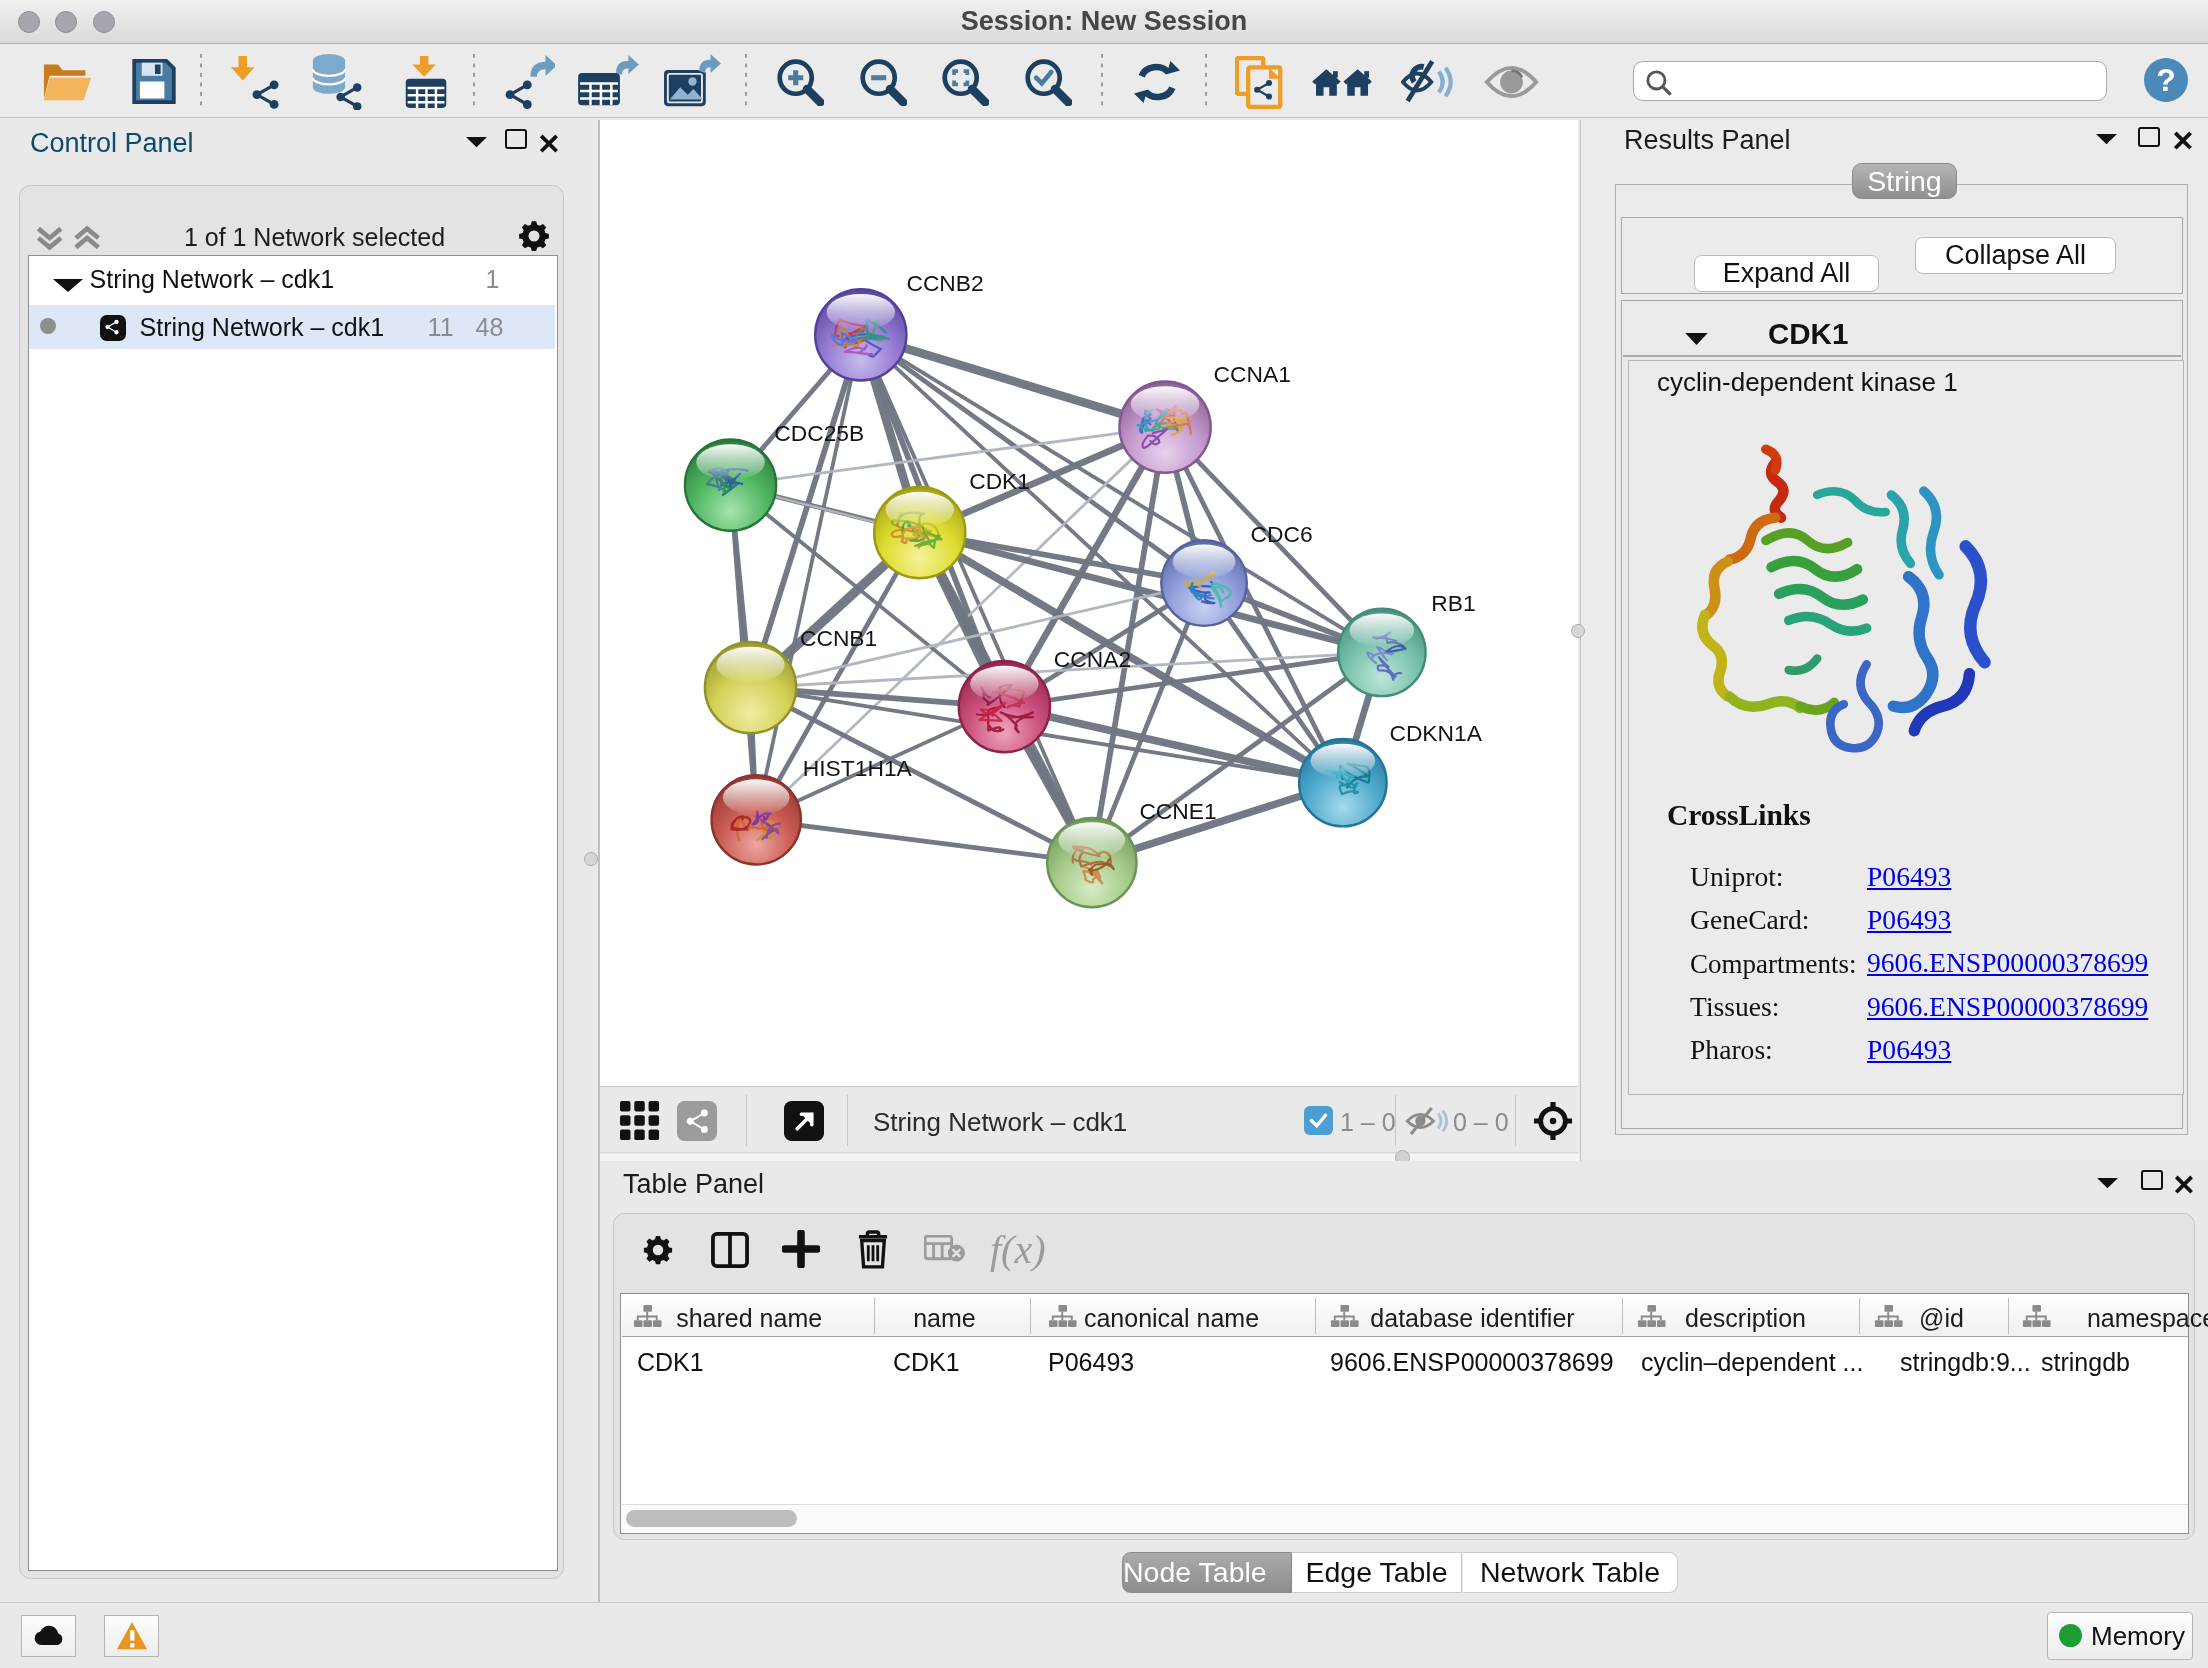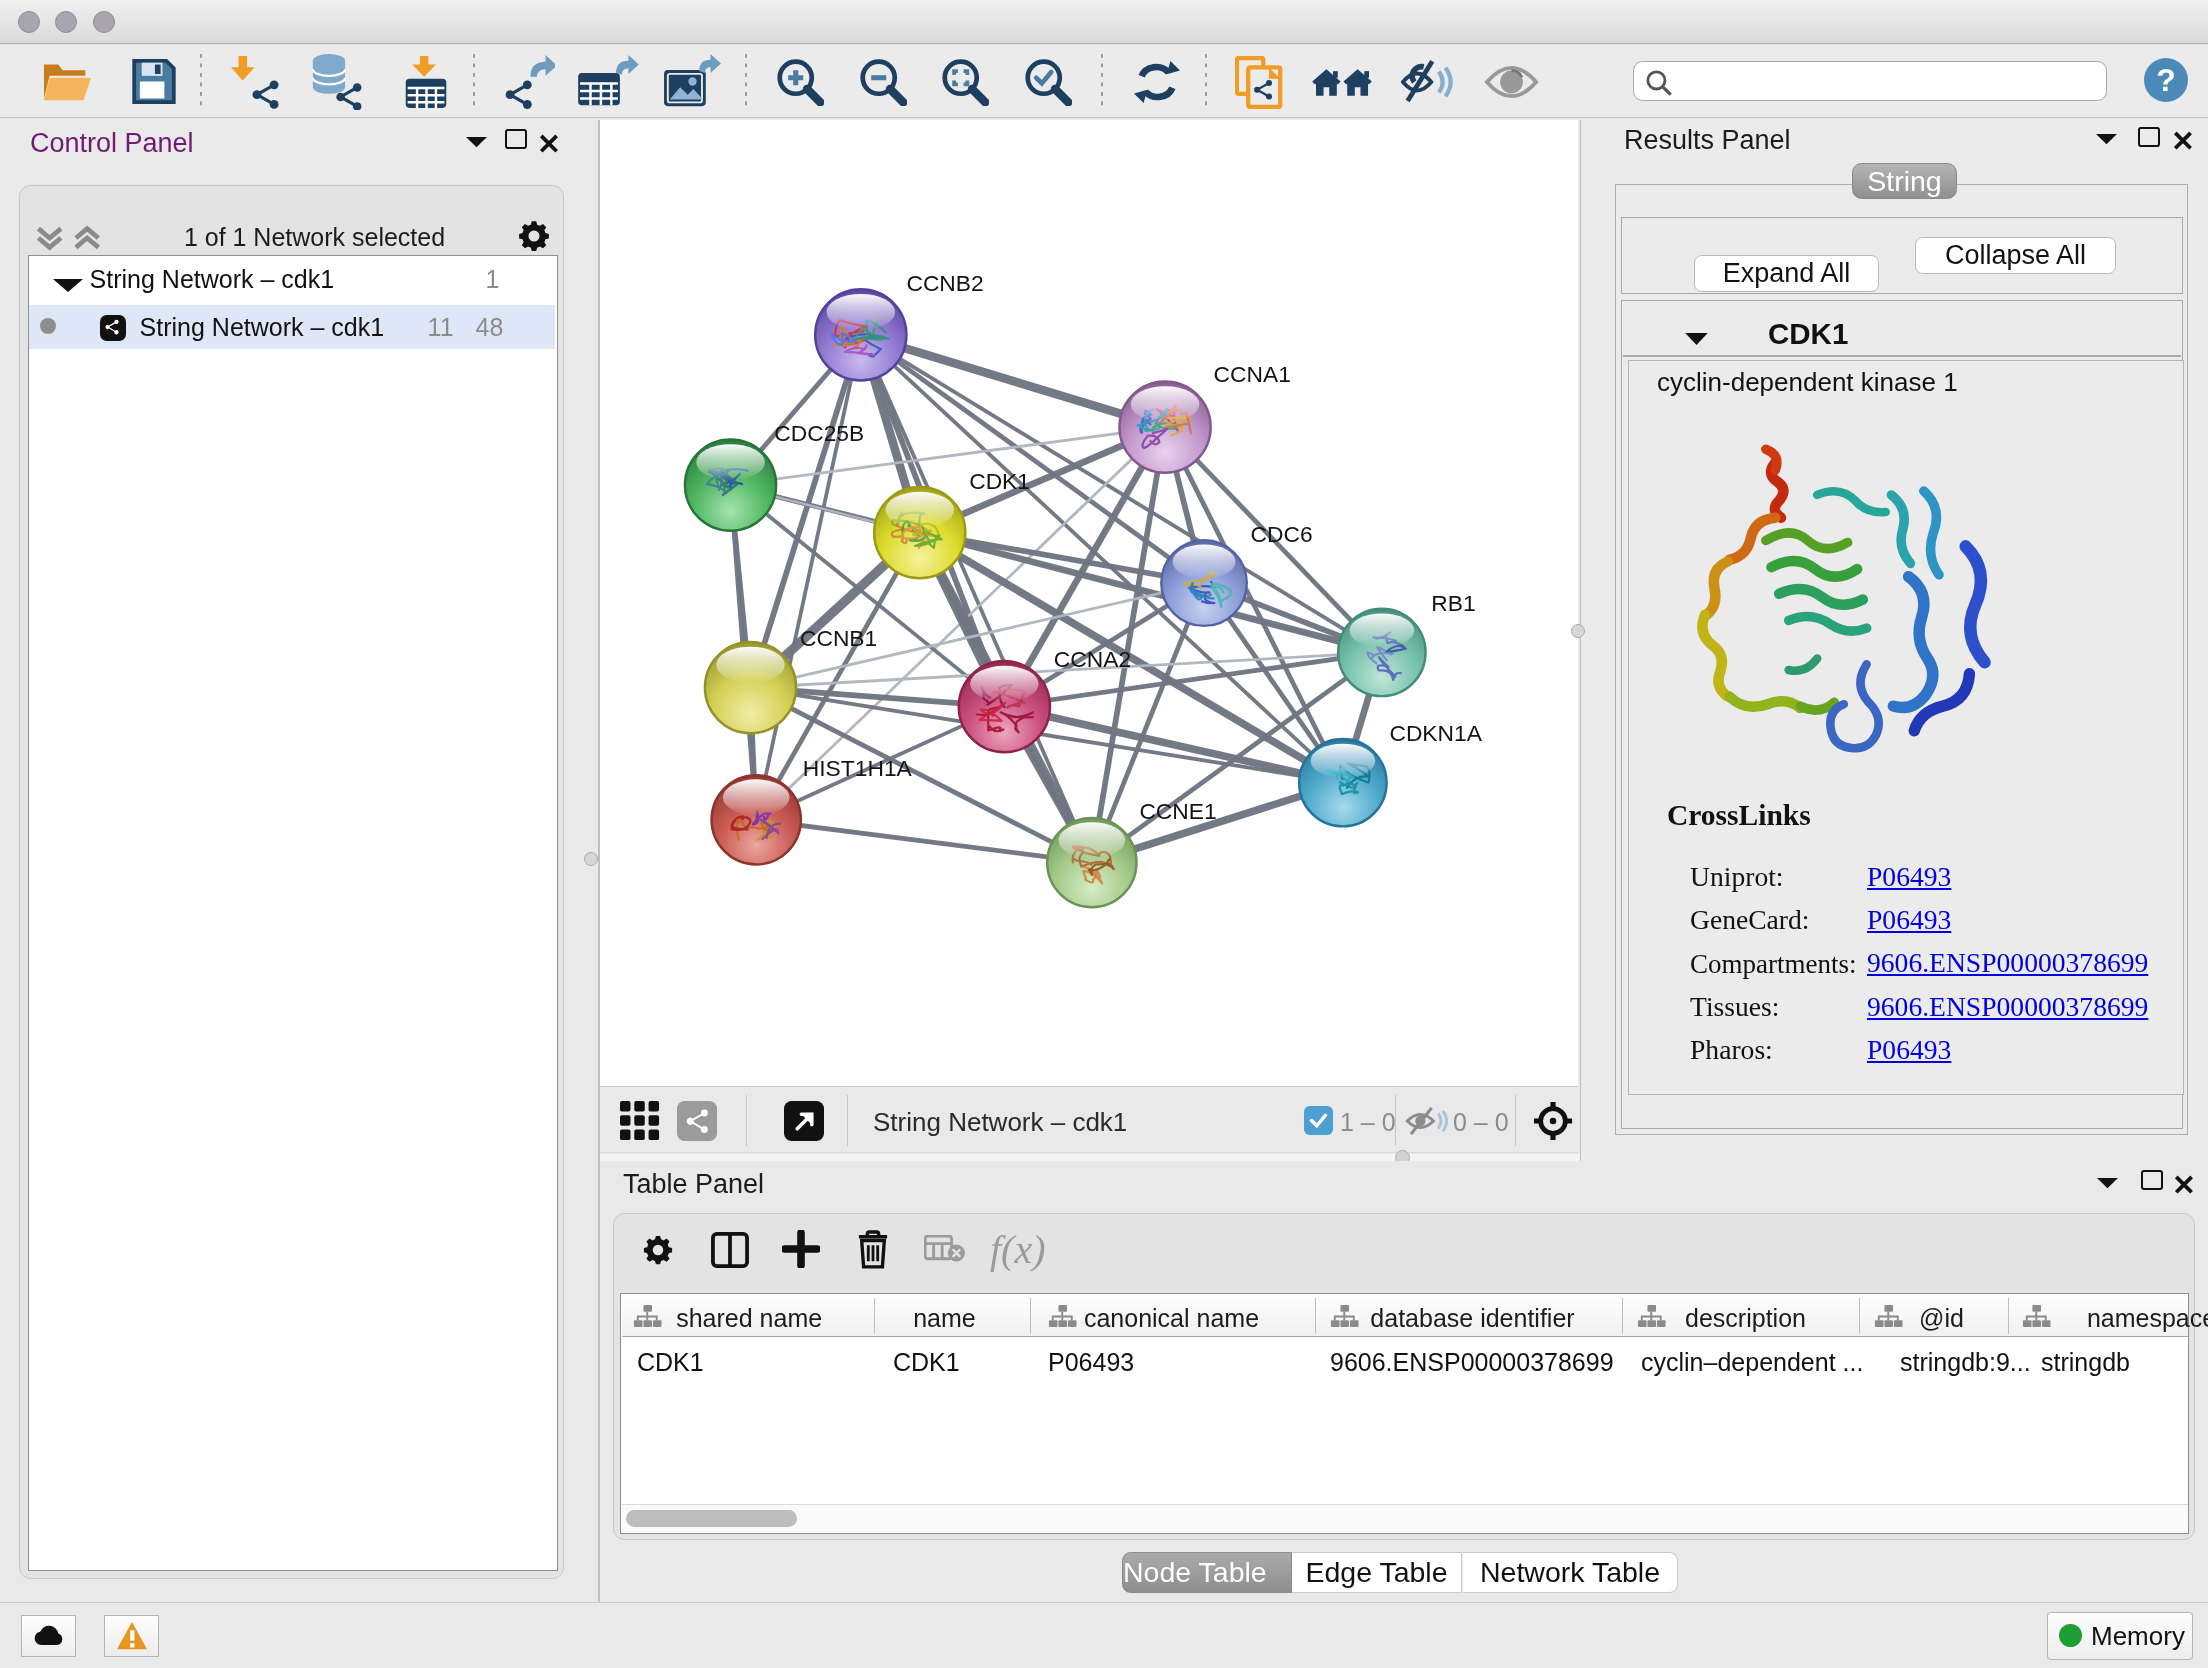--- a/index.html
+++ b/index.html
@@ -8,20 +8,21 @@
   .abs { position:absolute; }
   svg { display:block; }
 </style>
 </head>
 <body>
 
 <div class="abs" style="left:0;top:0;width:2208px;height:44px;background:linear-gradient(#f0f0f0,#dadada);border-bottom:1.9px solid #ababab;">
   <div class="abs" style="left:18px;top:10.5px;width:22px;height:22px;border-radius:50%;background:#a9a5ae;border:1.9px solid #8f8b95;"></div>
   <div class="abs" style="left:55px;top:10.5px;width:22px;height:22px;border-radius:50%;background:#a9a5ae;border:1.9px solid #8f8b95;"></div>
   <div class="abs" style="left:93px;top:10.5px;width:22px;height:22px;border-radius:50%;background:#a9a5ae;border:1.9px solid #8f8b95;"></div>
+  <div class="abs" style="left:0;top:5.7px;width:2208px;text-align:center;font-size:27px;font-weight:600;color:#464646;">Session: New Session</div>
 </div>
 
 <div class="abs" style="left:0;top:46px;width:2208px;height:72px;background:#ebebeb;border-bottom:1.9px solid #c3c3c3;">
 <div class="abs" style="left:200px;top:7.6px;width:1.9px;height:57px;background-image:linear-gradient(#9a9a9a 40%, rgba(0,0,0,0) 0%);background-size:1.9px 9.5px;"></div>
 <div class="abs" style="left:473px;top:7.6px;width:1.9px;height:57px;background-image:linear-gradient(#9a9a9a 40%, rgba(0,0,0,0) 0%);background-size:1.9px 9.5px;"></div>
 <div class="abs" style="left:745px;top:7.6px;width:1.9px;height:57px;background-image:linear-gradient(#9a9a9a 40%, rgba(0,0,0,0) 0%);background-size:1.9px 9.5px;"></div>
 <div class="abs" style="left:1101px;top:7.6px;width:1.9px;height:57px;background-image:linear-gradient(#9a9a9a 40%, rgba(0,0,0,0) 0%);background-size:1.9px 9.5px;"></div>
 <div class="abs" style="left:1205px;top:7.6px;width:1.9px;height:57px;background-image:linear-gradient(#9a9a9a 40%, rgba(0,0,0,0) 0%);background-size:1.9px 9.5px;"></div>
 <svg class="abs" style="left:42px;top:11.4px;" width="51" height="49" viewBox="0 0 54 52">
       <path d="M2 8 L2 44 L8 20 L46 20 L46 14 L22 14 L17 8 Z" fill="#c87d1d"></path>
@@ -172,21 +173,21 @@
     </svg>
 <div class="abs" style="left:1633px;top:15px;width:474px;height:40px;background:#fff;border:1.9px solid #a8a8a8;border-radius:9.5px;"></div>
 <svg class="abs" style="left:1645px;top:23px;" width="28.5" height="28.5" viewBox="0 0 30 30">
       <circle cx="12" cy="12" r="9" fill="none" stroke="#555" stroke-width="3"></circle>
       <path d="M19 19 L27 27" stroke="#555" stroke-width="3.4"></path>
     </svg>
 <div class="abs" style="left:2144px;top:12.4px;width:44px;height:44px;border-radius:50%;background:#4b8ab8;color:#fff;font-size:32px;font-weight:bold;text-align:center;line-height:44px;">?</div>
 </div>
 
 <div class="abs" style="left:0;top:120px;width:598px;height:1482px;background:#e9e9e9;">
-  <div class="abs" style="left:30px;top:7.6px;font-size:27px;color:#701a75;">Control Panel</div>
+  <div class="abs" style="left:30px;top:7.6px;font-size:27px;color:#0c4a6e;">Control Panel</div>
   <div class="abs" style="left:465px;top:15px;">
       <svg width="23" height="13.3" viewBox="0 0 24 14">
         <path d="M1 2 L23 2 L12 13 Z" fill="#111"></path>
       </svg>
     </div>
   <div class="abs" style="left:505px;top:8.6px;width:22px;height:20px;border:2.9px solid #111;border-radius:2.9px;"></div>
   <div class="abs" style="left:537px;top:7.6px;font-size:28.5px;font-weight:bold;color:#111;">✕</div>
 
   <div class="abs" style="left:19px;top:65px;width:545px;height:1394px;background:#e3e3e3;border:1px solid #c6c6c6;border-radius:11.4px;"></div>
 

